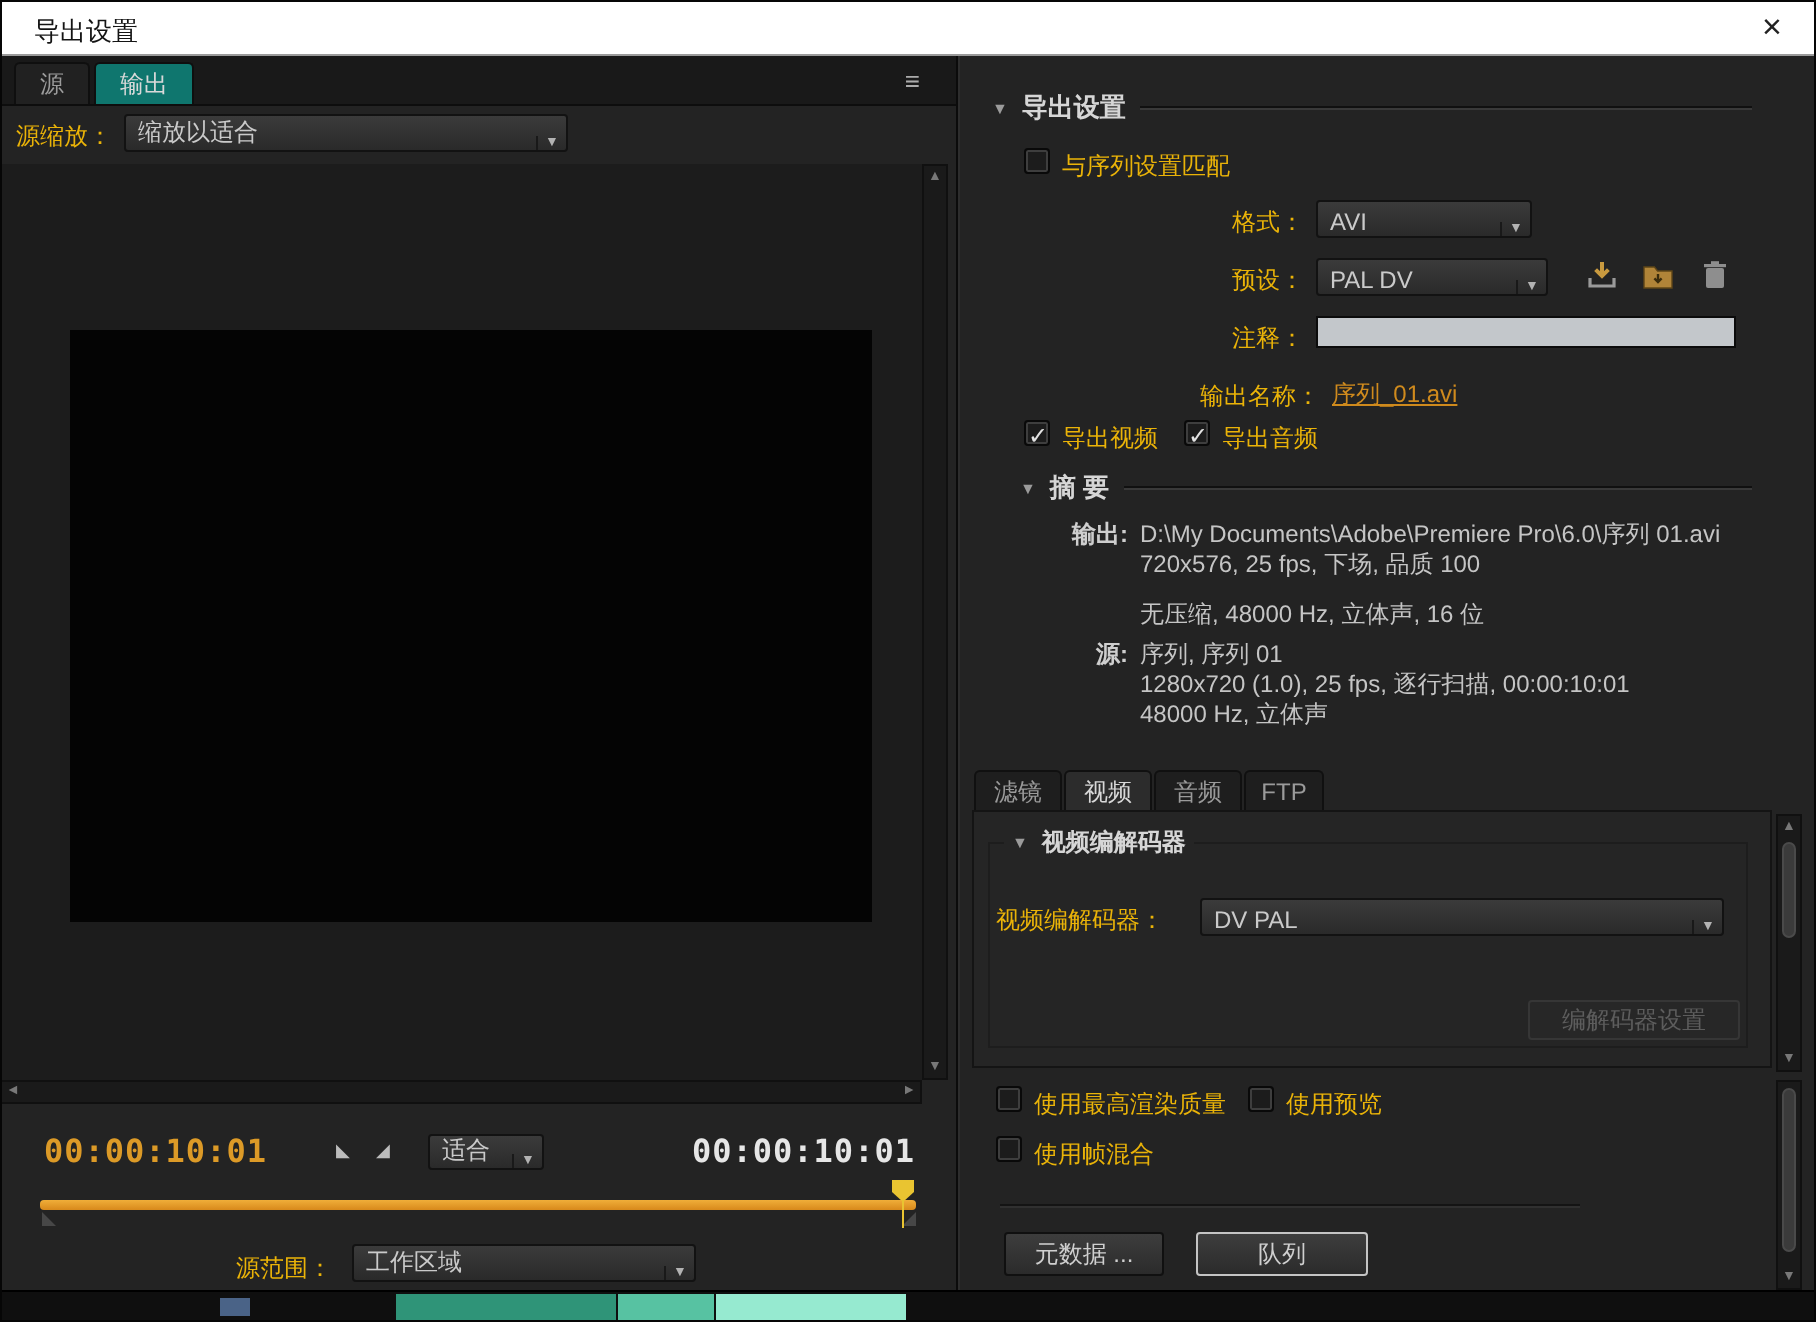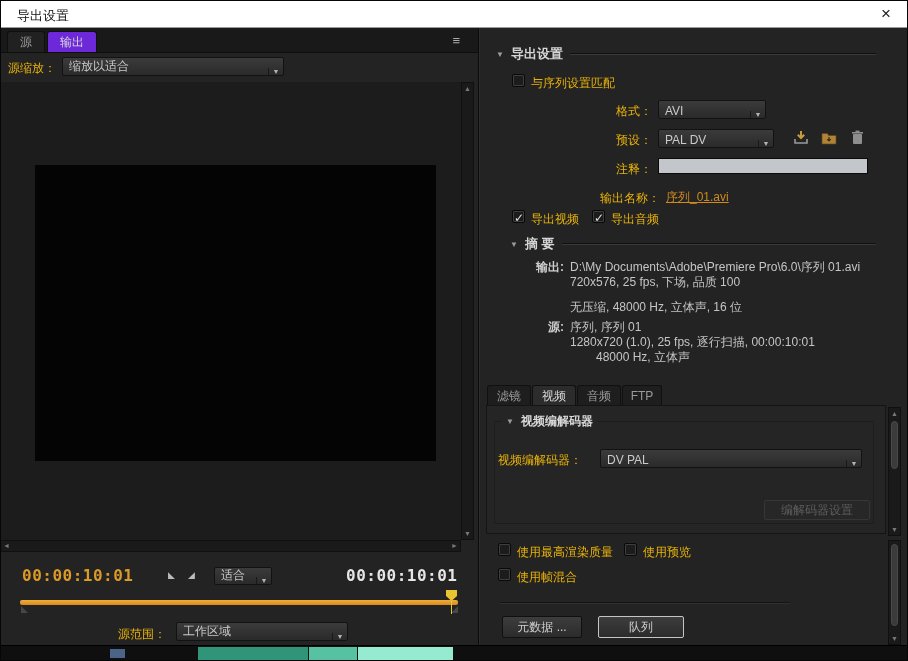--- a/index.html
+++ b/index.html
@@ -12,21 +12,21 @@
   .window-frame { position:absolute; inset:0; border:1px solid #060606; pointer-events:none; z-index:99; }
 
   
   .titlebar { position:absolute; left:0; top:0; width:908px; height:28px; background:#ffffff; border-bottom:1px solid #9a9a9a; z-index:5; }
   .titlebar .title { position:absolute; left:17px; top:7px; font-size:13px; color:#141414; }
   .titlebar .close { position:absolute; right:8px; top:2px; width:28px; height:24px; text-align:center; line-height:24px; font-size:17px; color:#222; cursor:default; }
 
   
   .left-tabbar { position:absolute; left:0; top:28px; width:478px; height:25px; background:#191919; border-bottom:1px solid #0d0d0d; display:flex; align-items:flex-end; padding-left:7px; }
   .ltab { height:21px; line-height:20px; padding:0 12px; font-size:12px; color:#9c9c9c; background:#212121; border:1px solid #0f0f0f; border-bottom:none; margin-right:2px; border-radius:3px 3px 0 0; }
-  .ltab.active { background:#6d28d9; color:#d9d9d9; }
+  .ltab.active { background:#0f766e; color:#d9d9d9; }
   .panel-menu { margin-left:auto; margin-right:18px; align-self:center; color:#ababab; font-size:13px; }
 
   .lbl { position:absolute; font-size:12px; color:#eab308; white-space:nowrap; }
   .lbl.right { text-align:right; }
 
   
   .dropdown { position:absolute; display:flex; align-items:flex-end; background:linear-gradient(#3b3b3b,#2a2a2a); border:1px solid #121212; border-radius:2px; color:#cacaca; font-size:12px; height:19px; }
   .dropdown .val { flex:1; padding:0 6px; display:flex; align-items:center; white-space:nowrap; overflow:hidden; }
   .dropdown .arr { width:15px; display:flex; align-items:center; justify-content:center; font-size:7px; color:#b3b3b3; border-left:1px solid #191919; }
 
@@ -203,21 +203,21 @@
   <span class="rule"></span>
 </div>
 
 <span class="sumlbl" style="left:502px; top:259px;">输出:</span>
 <span class="sumtxt" style="left:570px; top:259px;">D:\My Documents\Adobe\Premiere Pro\6.0\序列 01.avi</span>
 <span class="sumtxt" style="left:570px; top:274px;">720x576, 25 fps, 下场, 品质 100</span>
 <span class="sumtxt" style="left:570px; top:299px;">无压缩, 48000 Hz, 立体声, 16 位</span>
 <span class="sumlbl" style="left:502px; top:319px;">源:</span>
 <span class="sumtxt" style="left:570px; top:319px;">序列, 序列 01</span>
 <span class="sumtxt" style="left:570px; top:334px;">1280x720 (1.0), 25 fps, 逐行扫描, 00:00:10:01</span>
-<span class="sumtxt" style="left:570px; top:349px;margin-left:26px;">48000 Hz, 立体声</span>
+<span class="sumtxt" style="left:570px; top:349px;">48000 Hz, 立体声</span>
 
 <div class="rtab" style="left:487px; width:44px;"><span>滤镜</span></div>
 <div class="rtab active" style="left:532px; width:44px;"><span>视频</span></div>
 <div class="rtab" style="left:577px; width:44px;"><span>音频</span></div>
 <div class="rtab" style="left:622px; width:40px;"><span>FTP</span></div>
 
 <div class="tab-panel"></div>
 <div class="group-box" style="left:494px; top:421px; width:380px; height:103px;"></div>
 
 <div class="sec" style="left:502px; top:413px; background:#252525; padding:0 4px;">

